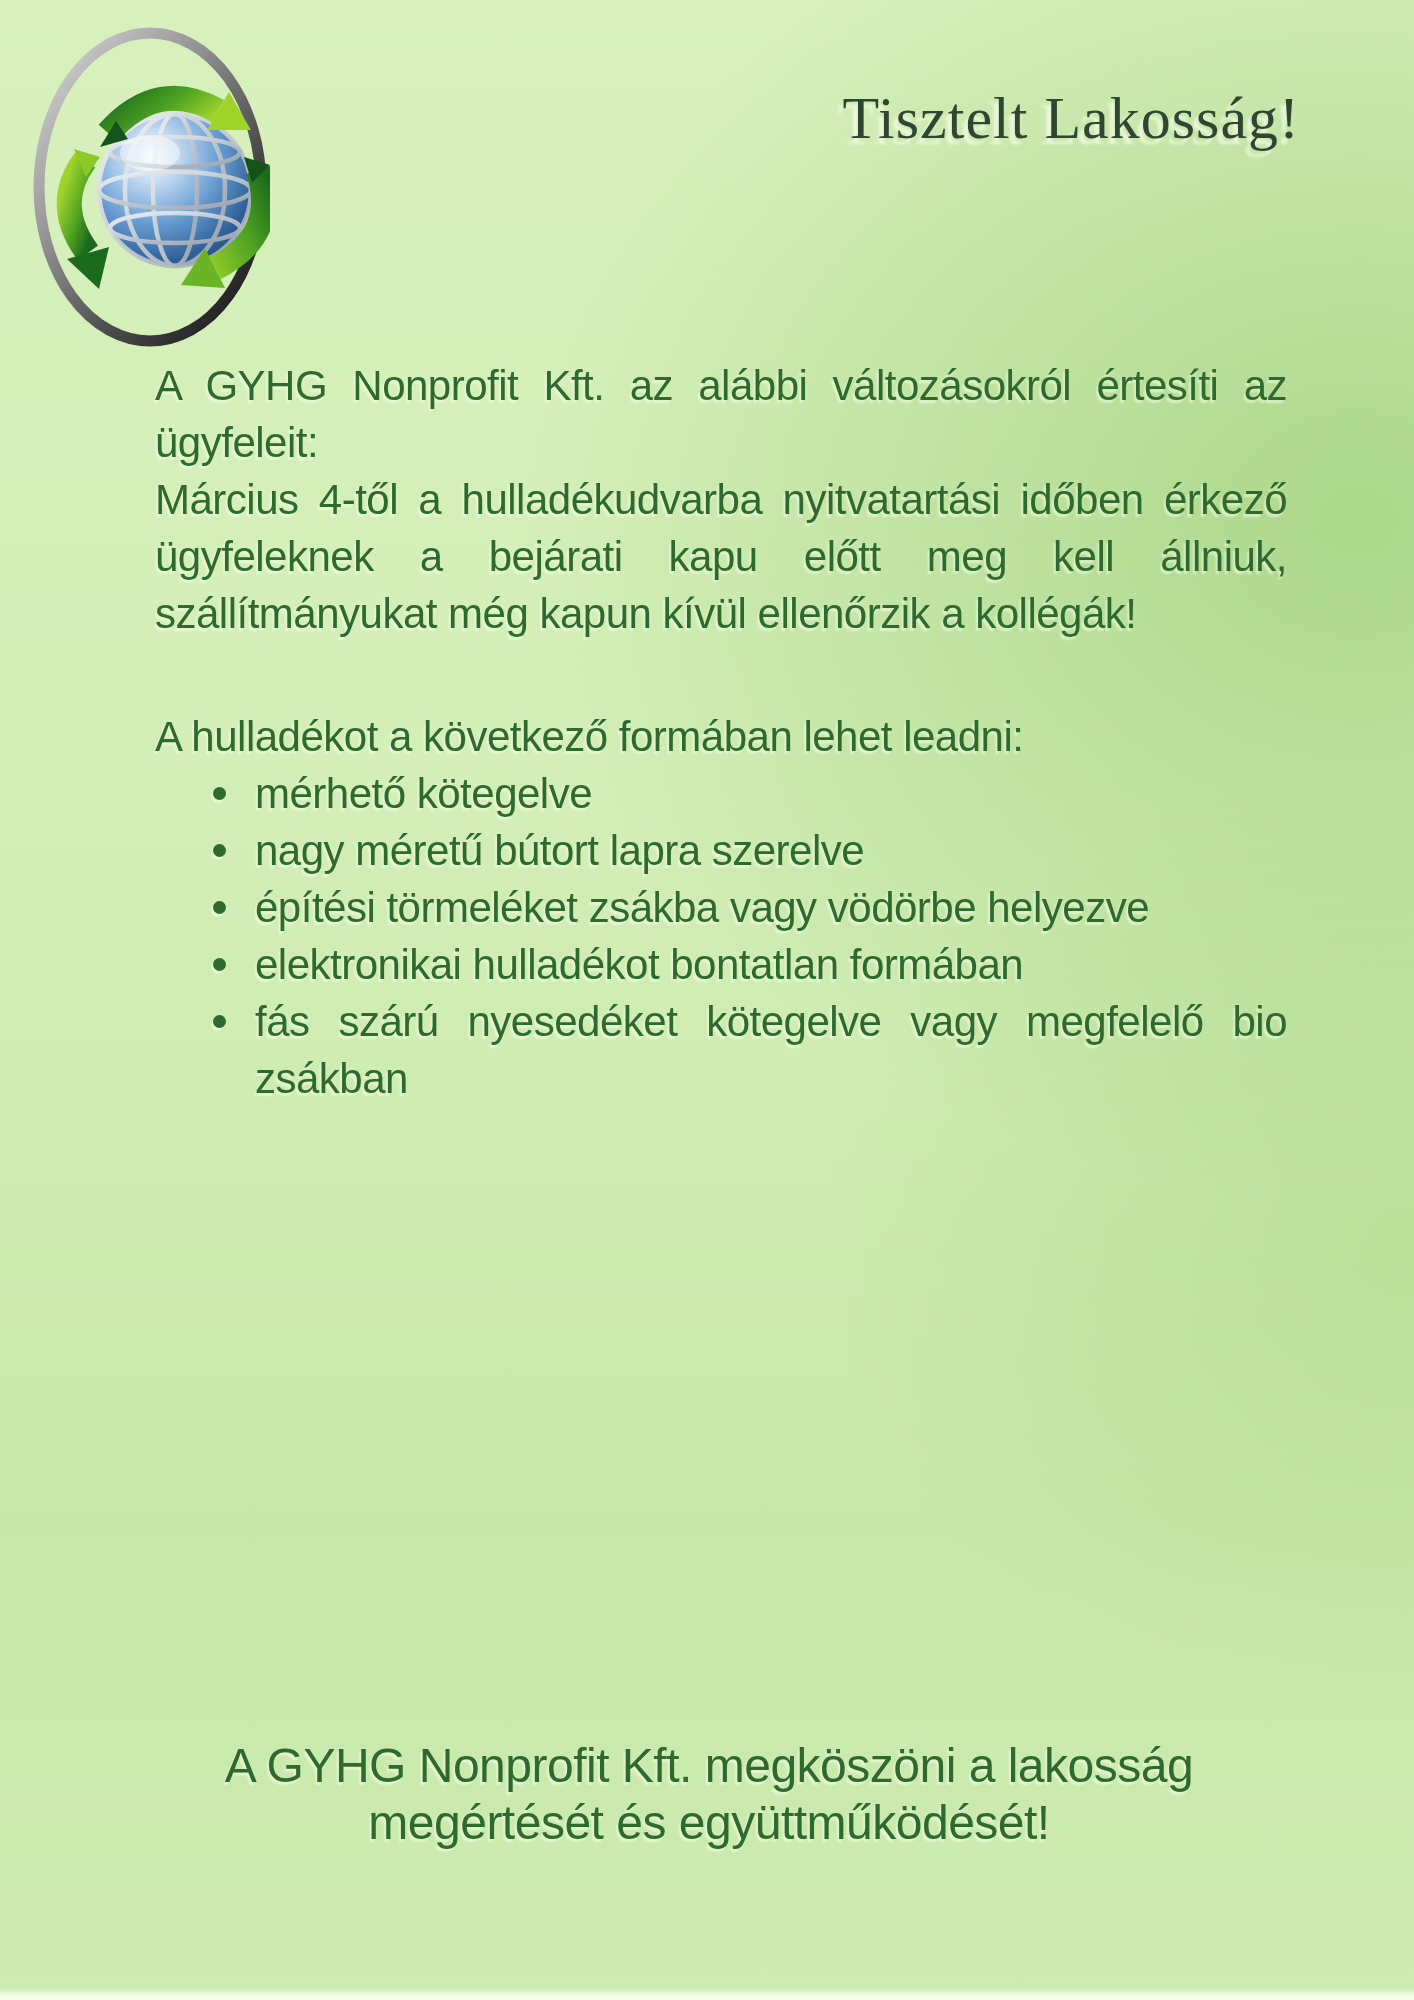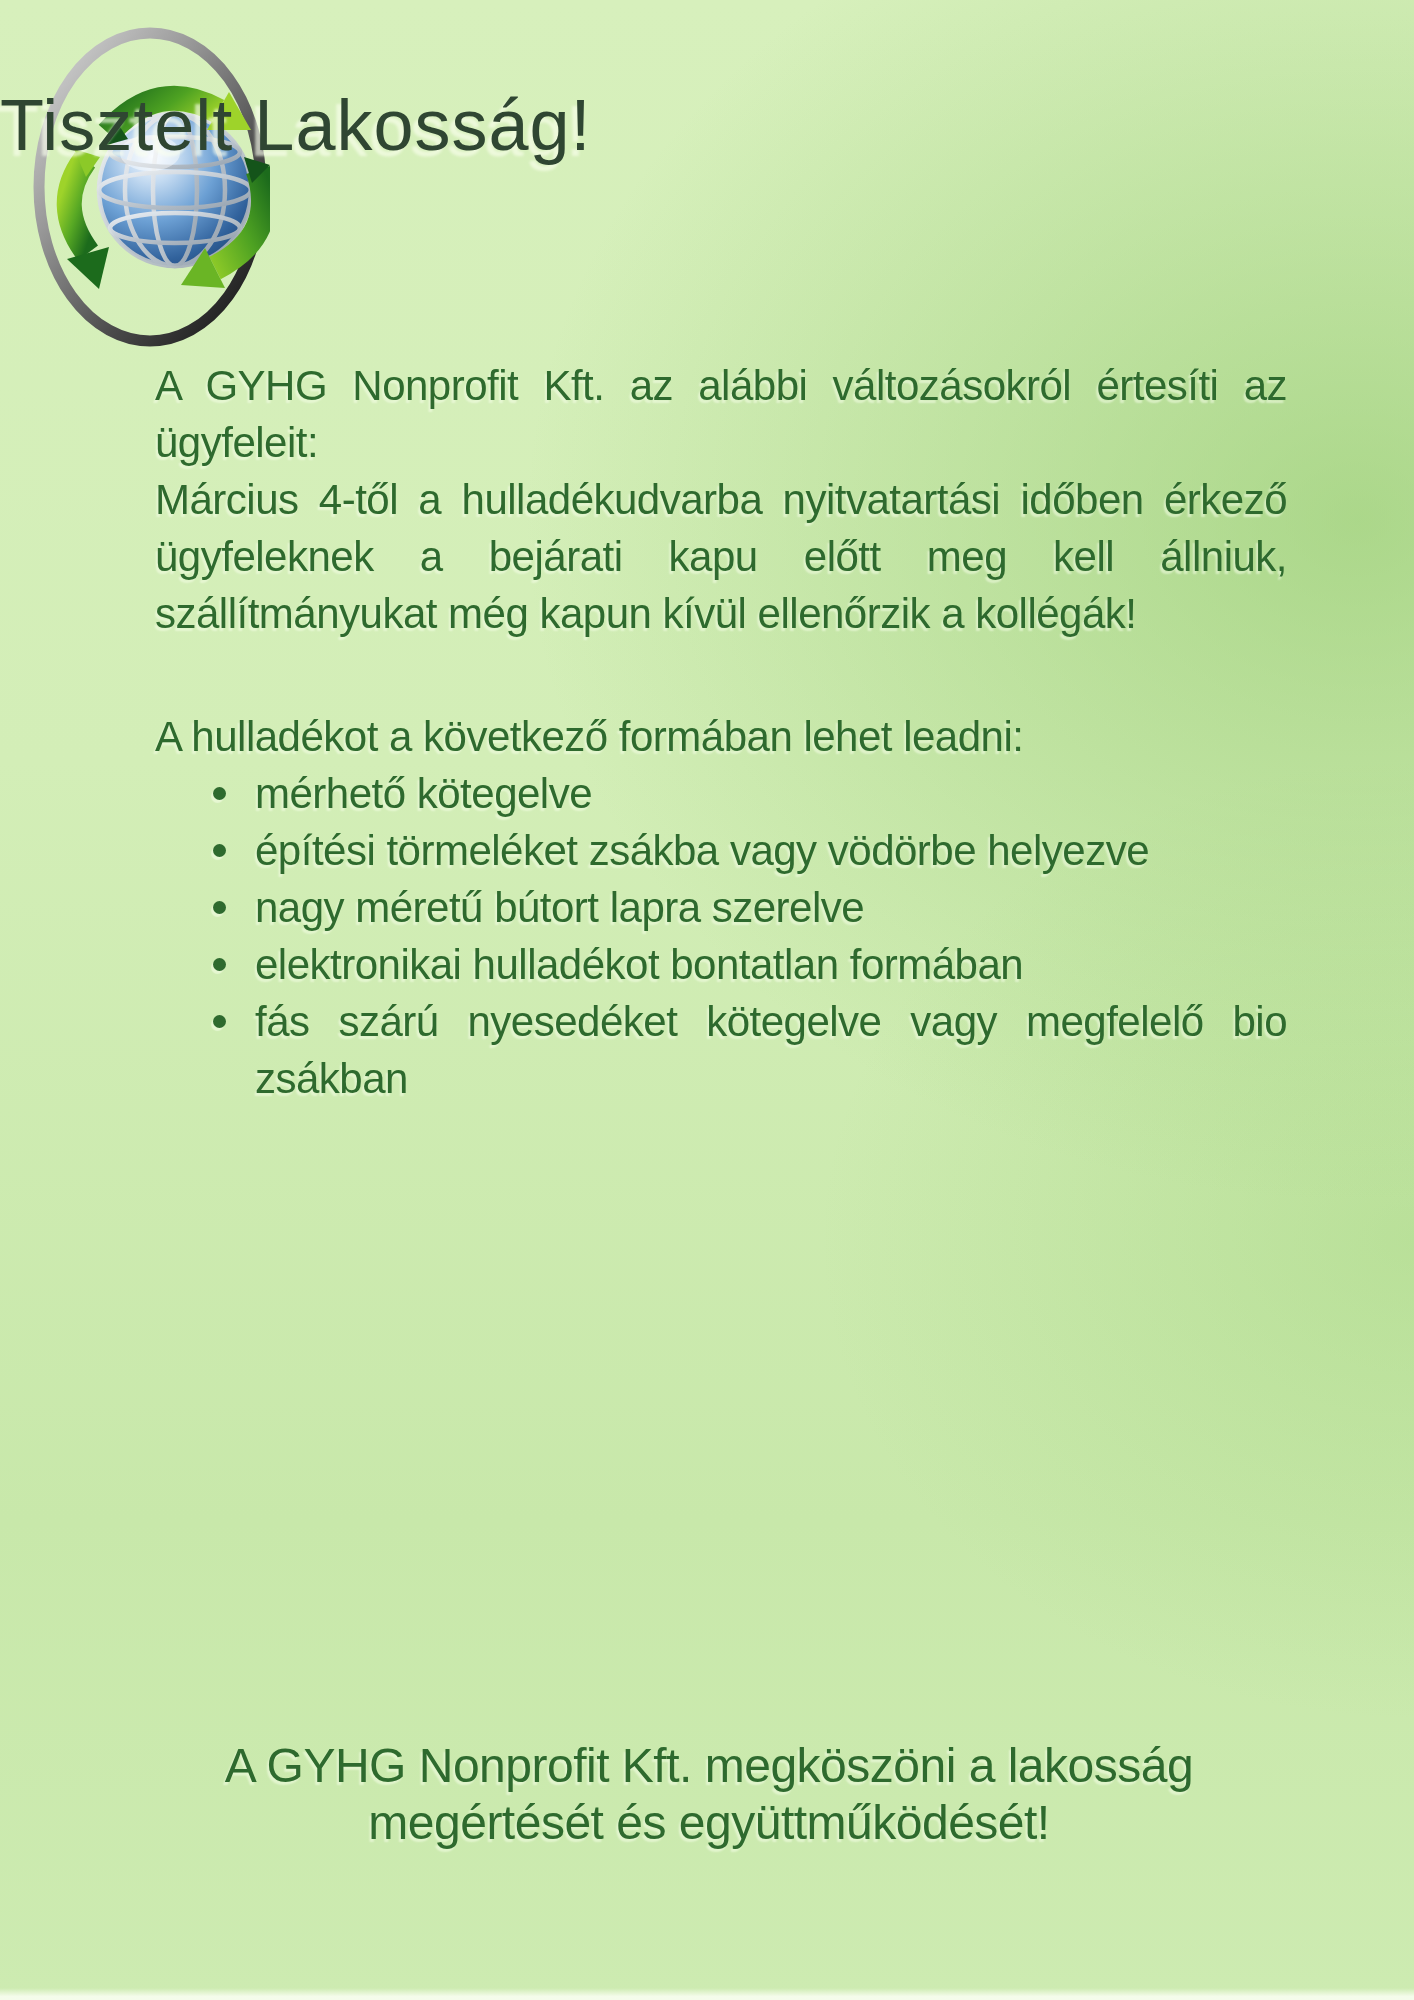--- a/index.html
+++ b/index.html
@@ -12,24 +12,24 @@
     background:
       radial-gradient(95% 55% at 96% 26%, rgba(138,196,100,0.55) 0%, rgba(138,196,100,0.0) 62%),
       radial-gradient(70% 40% at 100% 62%, rgba(150,205,112,0.35) 0%, rgba(150,205,112,0.0) 60%),
       linear-gradient(180deg, #d7f0bc 0%, #d3eeb7 38%, #c8e8aa 76%, #cdebb1 100%);
   }
 
   
   .logo-wrap { position:absolute; left:30px; top:25px; width:240px; height:330px; }
   .title {
     position:absolute; top:82px; left:0; width:1300px;
-    margin:0; text-align:left;
-    font-family:Liberation Sans, sans-serif;
+    margin:0; text-align:right;
+    font-family:Liberation Serif, serif;
     font-weight:400;
-    font-size:72px; line-height:1.2;
+    font-size:60px; line-height:1.2;
     letter-spacing:1px;
     color:#2f4632;
     text-shadow:-5px 6px 3px rgba(250,255,238,0.65);
   }
 
   
   .content {
     position:absolute; left:155px; top:0;
     width:1132px;
     padding-top:357px;
@@ -148,22 +148,22 @@
   <h1 class="title">Tisztelt Lakosság!</h1>
 
   <div class="content">
     <p>A GYHG Nonprofit Kft. az alábbi változásokról értesíti az ügyfeleit:</p>
     <p>Március 4-től a hulladékudvarba nyitvatartási időben érkező ügyfeleknek a bejárati kapu előtt meg kell állniuk, szállítmányukat még kapun kívül ellenőrzik a kollégák!</p>
 
 
     <p class="gap-md">A hulladékot a következő formában lehet leadni:</p>
     <ul>
       <li>mérhető kötegelve</li>
+      <li>nagy méretű bútort lapra szerelve</li>
       <li>építési törmeléket zsákba vagy vödörbe helyezve</li>
-      <li>nagy méretű bútort lapra szerelve</li>
       <li>elektronikai hulladékot bontatlan formában</li>
       <li>fás szárú nyesedéket kötegelve vagy megfelelő bio zsákban</li>
     </ul>
   </div>
 
   <p class="thanks">
     <span class="inner">A GYHG Nonprofit Kft. megköszöni a lakosság megértését és együttműködését!</span>
   </p>
 
   <div class="bottom-edge"></div>

